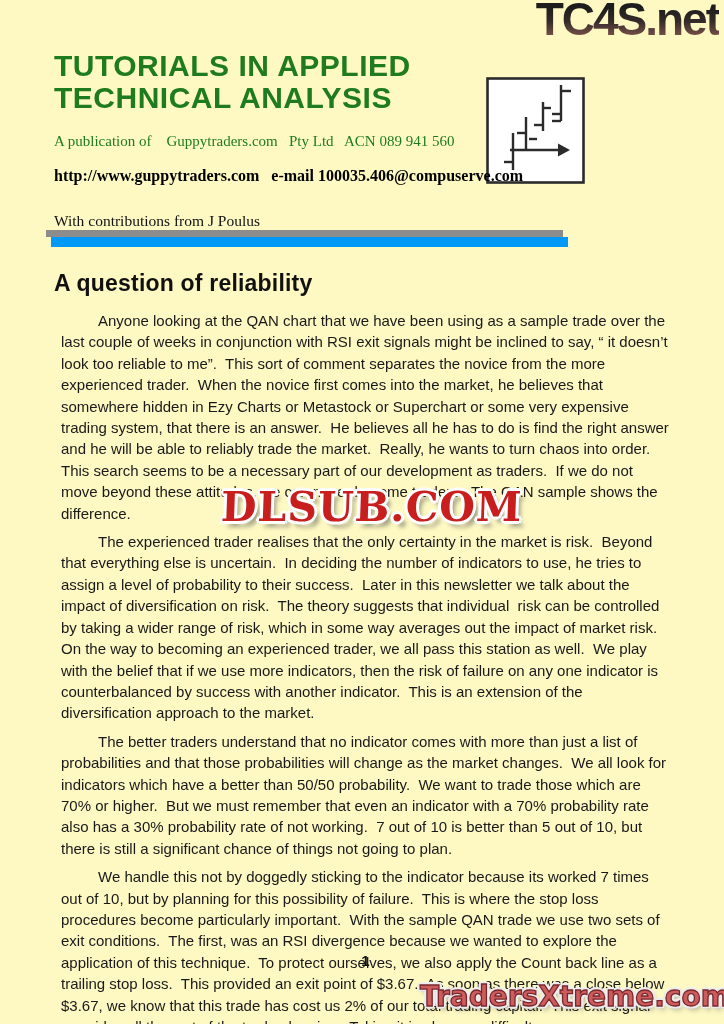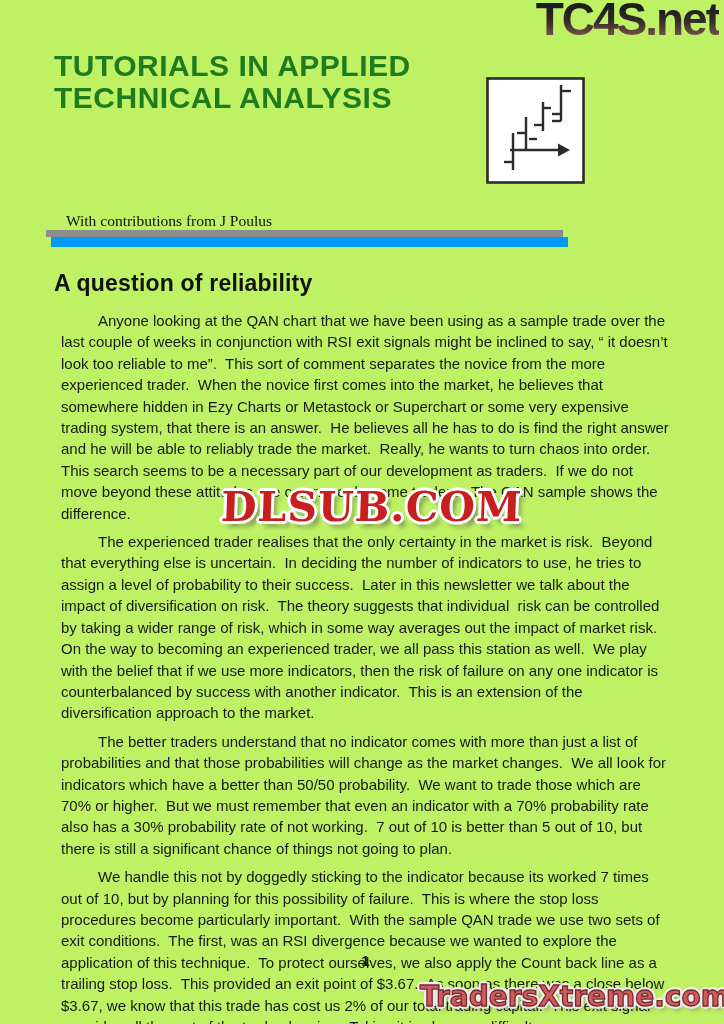--- a/index.html
+++ b/index.html
@@ -1,18 +1,18 @@
 <!DOCTYPE html>
 <html><head>
 <meta charset="utf-8">
 <style>
   html,body { margin:0; padding:0; background:#888; }
   .page {
     position:relative; width:724px; height:1024px; margin:0 auto;
-    background:#bef264; overflow:hidden;
+    background:#fef9c3; overflow:hidden;
     font-family:"Liberation Sans", sans-serif; color:#1a1a1a;
   }
 
   
   .tc4s {
     position:absolute; top:-4px; right:5px;
     font-family:"Liberation Sans", sans-serif; font-weight:bold;
     font-size:46px; letter-spacing:-2px; line-height:1;
     background:linear-gradient(180deg,#1d1d1d 25%, #342b2a 55%, #7e544b 90%);
     -webkit-background-clip:text; background-clip:text; color:transparent;
@@ -23,21 +23,21 @@
     position:absolute; left:54px; top:50px;
     font-family:Liberation Sans, sans-serif; font-weight:bold;
     font-size:30px; line-height:32px; color:#1e7b1e; letter-spacing:0.5px;
     white-space:pre-line;
   }
   .hline { position:absolute; left:54px; white-space:pre; font-family:"Liberation Serif", serif; }
   .pub     { top:133px; font-size:15px; color:#1e7b1e; }
   .contact { top:151px; font-size:15px; color:#111; }
   .web     { top:167px; font-size:16px; font-weight:bold; color:#000; }
   .issue   { top:192px; font-size:15.5px; color:#111; }
-  .contrib { top:212px; font-size:15.5px; color:#111;margin-left:12px; }
+  .contrib { top:212px; font-size:15.5px; color:#111; }
 
   .logo-box { position:absolute; left:486px; top:77px; width:99px; height:107px; }
 
   .bar-gray { position:absolute; left:46px; top:230px; width:517px; height:7px;  background:#8c8c8c; }
   .bar-blue { position:absolute; left:51px; top:237px; width:517px; height:10px; background:#0099f8; }
 
   
   .article { position:absolute; left:54px; top:258px; width:623px; }
   .article h1 {
     margin:12px 0 13px 0; font-family:"Liberation Sans", sans-serif;
@@ -102,20 +102,22 @@
         <line x1="57" y1="31" x2="65" y2="31"></line>
         <line x1="75" y1="8" x2="75" y2="44"></line>
         <line x1="66" y1="37" x2="75" y2="37"></line>
         <line x1="75" y1="14" x2="85" y2="14"></line>
         <line x1="66" y1="44" x2="75" y2="44"></line>
       </g>
       <polygon points="72,66.5 84,73 72,79.5" fill="#2b2b2b"></polygon>
     </svg>
   </div>
 
+  <div class="hline pub">A publication of    Guppytraders.com   Pty Ltd   ACN 089 941 560</div>
+  <div class="hline web">http://www.guppytraders.com   e-mail 100035.406@compuserve.com</div>
   <div class="hline contrib">With contributions from J Poulus</div>
 
   <div class="bar-gray"></div>
   <div class="bar-blue"></div>
 
   <div class="article">
     <h1>A question of reliability</h1>
     <p>Anyone looking at the QAN chart that we have been using as a sample trade over the last couple of weeks in conjunction with RSI exit signals might be inclined to say, “ it doesn’t look too reliable to me”.  This sort of comment separates the novice from the more experienced trader.  When the novice first comes into the market, he believes that somewhere hidden in Ezy Charts or Metastock or Superchart or some very expensive trading system, that there is an answer.  He believes all he has to do is find the right answer and he will be able to reliably trade the market.  Really, he wants to turn chaos into order.  This search seems to be a necessary part of our development as traders.  If we do not move beyond these attitudes, we can never become traders.  The QAN sample shows the difference.</p>
     <p>The experienced trader realises that the only certainty in the market is risk.  Beyond that everything else is uncertain.  In deciding the number of indicators to use, he tries to assign a level of probability to their success.  Later in this newsletter we talk about the impact of diversification on risk.  The theory suggests that individual  risk can be controlled by taking a wider range of risk, which in some way averages out the impact of market risk.  On the way to becoming an experienced trader, we all pass this station as well.  We play with the belief that if we use more indicators, then the risk of failure on any one indicator is counterbalanced by success with another indicator.  This is an extension of the diversification approach to the market.</p>
     <p>The better traders understand that no indicator comes with more than just a list of probabilities and that those probabilities will change as the market changes.  We all look for indicators which have a better than 50/50 probability.  We want to trade those which are 70% or higher.  But we must remember that even an indicator with a 70% probability rate also has a 30% probability rate of not working.  7 out of 10 is better than 5 out of 10, but there is still a significant chance of things not going to plan.</p>

